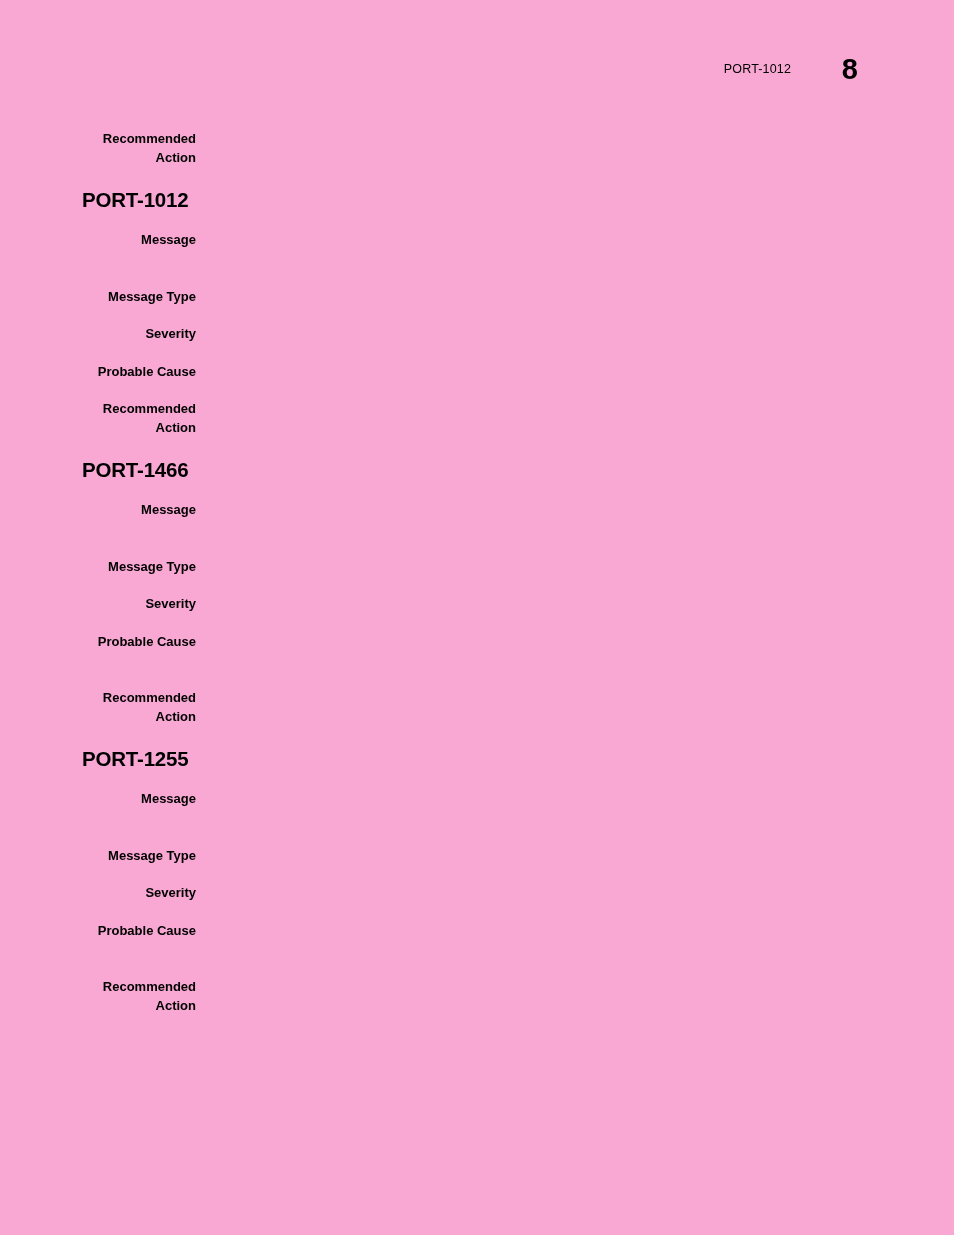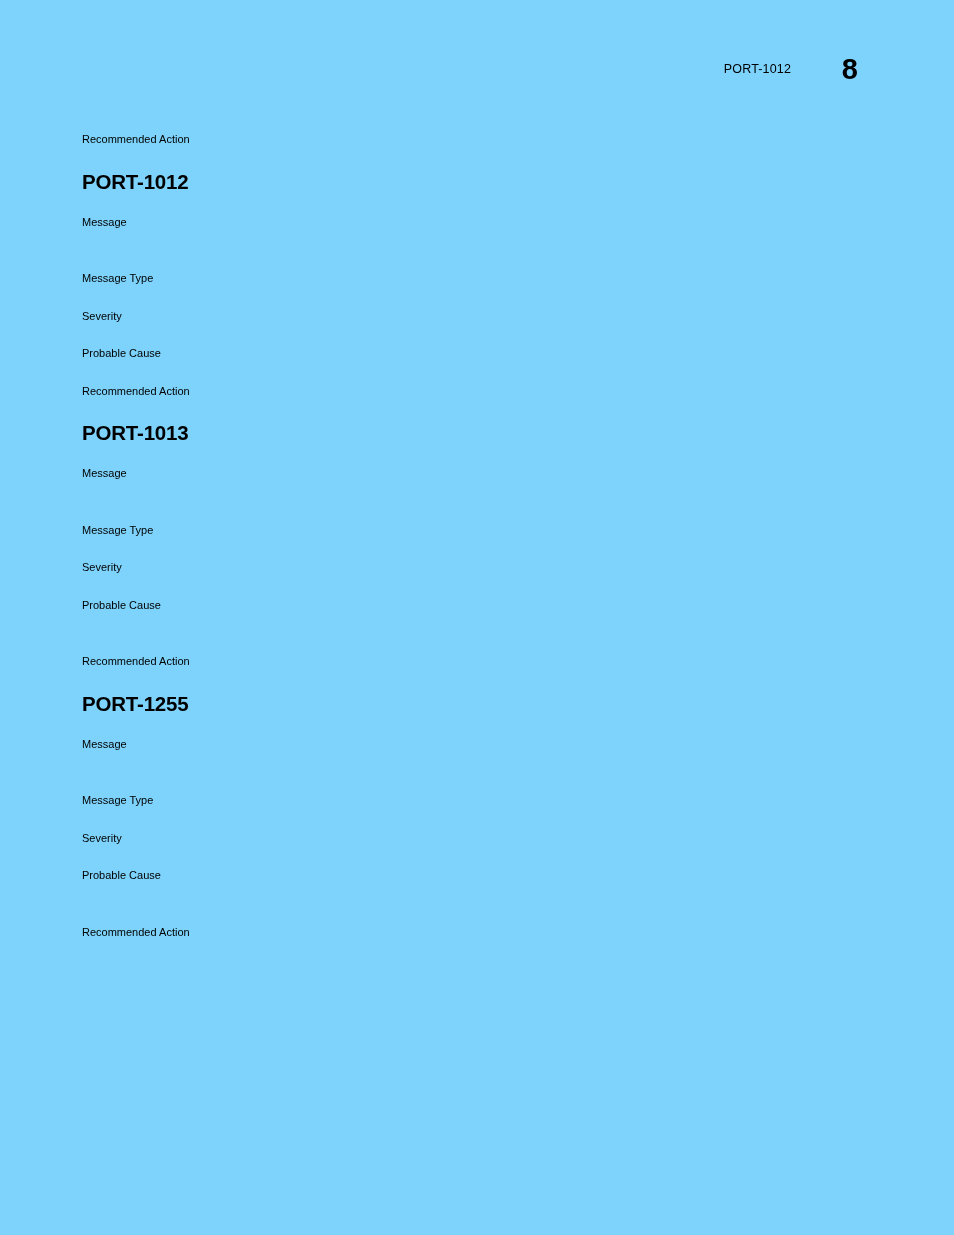--- a/index.html
+++ b/index.html
@@ -10,21 +10,21 @@
   }
   body {
     font-family: "Liberation Sans", sans-serif;
     color: #000000;
     -webkit-font-smoothing: antialiased;
   }
   .page {
     position: relative;
     width: 954px;
     height: 1235px;
-    background: #7dd3fc;
+    background: #f9a8d4;
     overflow: hidden;
     box-sizing: border-box;
   }
 
   
   .page-header {
     position: absolute;
     top: 56px;
     left: 0;
     width: 954px;
@@ -73,23 +73,23 @@
 
   
   .def-row {
     display: flex;
     align-items: flex-start;
     width: 100%;
   }
   .def-label {
     width: 114px;
     flex: 0 0 114px;
-    text-align: left;
-    font-size: 11px;
-    font-weight: 400;
+    text-align: right;
+    font-size: 13px;
+    font-weight: 700;
     line-height: 18.5px;
     color: #000000;
     letter-spacing: 0px;
     word-spacing: 0px;
   }
   .def-value {
     flex: 1 1 auto;
     padding-left: 22px;
     font-size: 13px;
     font-weight: 400;
@@ -152,21 +152,21 @@
     </div>
     <div class="sp-row-gap-sm"></div>
 
     <div class="def-row">
       <div class="def-label">Recommended Action</div>
       <div class="def-value"></div>
     </div>
 
     <div class="sp-before-head"></div>
 
-    <h2 class="section-heading">PORT-1013</h2>
+    <h2 class="section-heading">PORT-1466</h2>
     <div class="sp-after-head"></div>
 
     <div class="def-row">
       <div class="def-label">Message</div>
       <div class="def-value"></div>
     </div>
     <div class="sp-row-gap"></div>
     <div class="sp-row-gap"></div>
 
     <div class="def-row">

